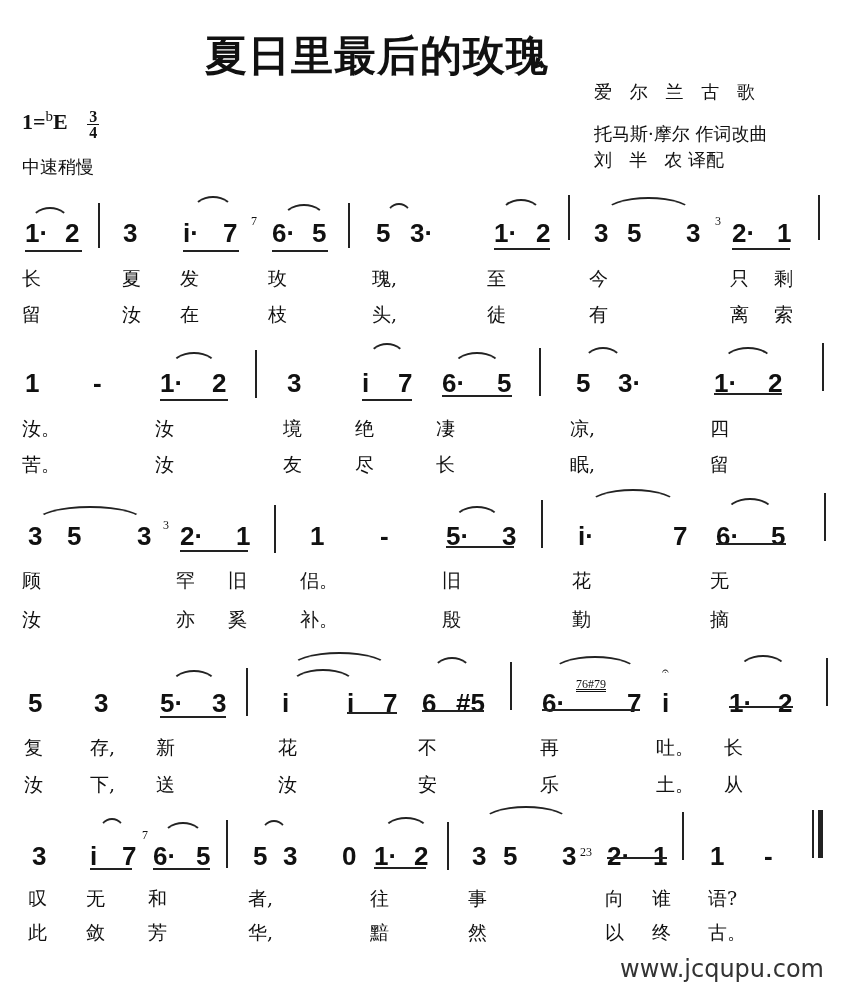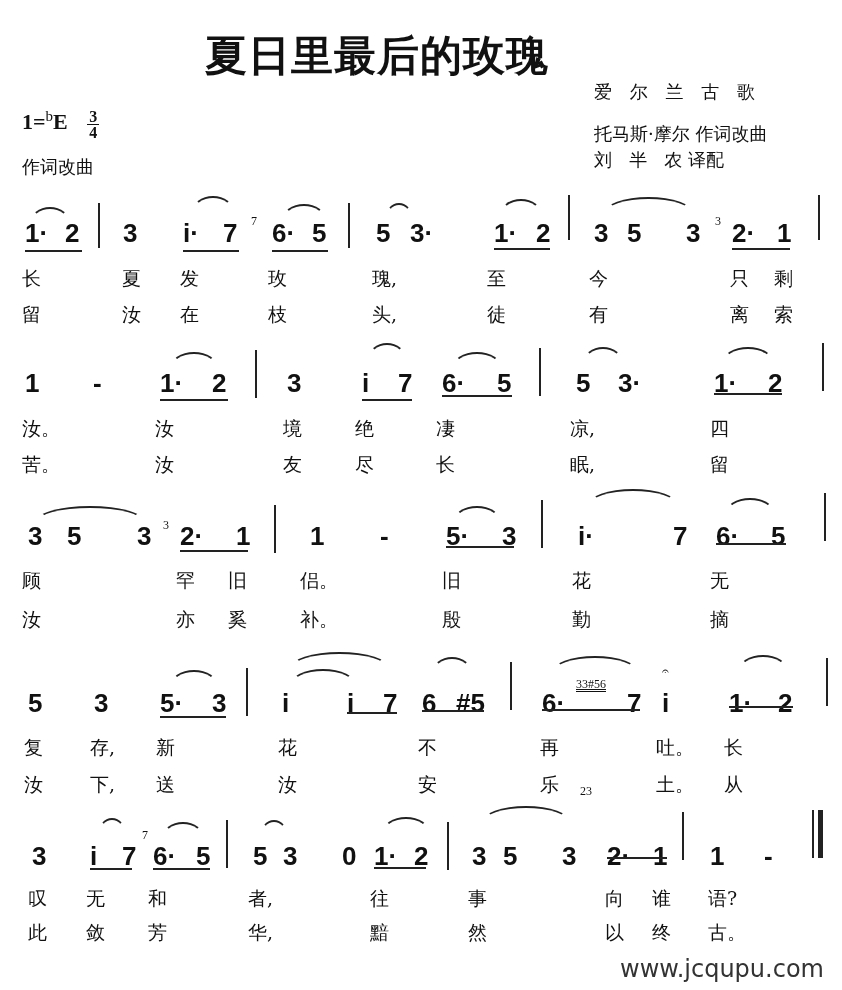--- a/index.html
+++ b/index.html
@@ -24,21 +24,21 @@
 </head>
 <body>
 
 <div class="abs title">夏日里最后的玫瑰</div>
 
 <div class="abs key">
   <span>1</span><span>=</span><sup>b</sup><span>E</span>
   <span class="frac"><span>3</span><span class="bar"></span><span>4</span></span>
 </div>
 
-<div class="abs tempo">作词改曲</div>
+<div class="abs tempo">中速稍慢</div>
 <div class="abs credit" style="top:80px; letter-spacing:6px;">爱 尔 兰 古 歌</div>
 <div class="abs credit" style="top:122px;">托马斯·摩尔 作词改曲</div>
 <div class="abs credit" style="top:148px; white-space:pre;">刘   半   农 译配</div>
 
 <div>
   <div class="abs slur" style="left:30px; top:207px; width:36px;"></div>
   <div class="abs note" style="left:25px; top:220px;">1·</div>
   <div class="abs note" style="left:65px; top:220px;">2</div>
   <div class="abs uline" style="left:25px; top:250px; width:57px;"></div>
   <div class="abs barline" style="left:98px; top:203px; height:45px;"></div>
@@ -193,21 +193,21 @@
   <div class="abs note" style="left:347px; top:690px;">i</div>
   <div class="abs note" style="left:383px; top:690px;">7</div>
   <div class="abs uline" style="left:347px; top:712px; width:50px;"></div>
   <div class="abs slur" style="left:432px; top:657px; width:36px;"></div>
   <div class="abs note" style="left:422px; top:690px;">6</div>
   <div class="abs note" style="left:456px; top:690px;">#5</div>
   <div class="abs uline" style="left:422px; top:710px; width:62px;"></div>
   <div class="abs barline" style="left:510px; top:662px; height:48px;"></div>
   <div class="abs slur" style="left:552px; top:656px; width:82px;"></div>
   <div class="abs note" style="left:542px; top:690px;">6·</div>
-  <div class="abs grace" style="left:576px; top:677px; text-decoration:underline double;">33#56</div>
+  <div class="abs grace" style="left:576px; top:677px; text-decoration:underline double;">76#79</div>
   <div class="abs note" style="left:627px; top:690px;">7</div>
   <div class="abs uline" style="left:542px; top:709px; width:98px;"></div>
   <div class="abs" style="left:662px; top:664px; font-size:12px;">𝄐</div>
   <div class="abs note" style="left:662px; top:690px;">i</div>
   <div class="abs slur" style="left:738px; top:655px; width:46px;"></div>
   <div class="abs note" style="left:729px; top:690px;">1·</div>
   <div class="abs note" style="left:778px; top:690px;">2</div>
   <div class="abs uline" style="left:729px; top:706px; width:64px;"></div>
   <div class="abs barline" style="left:826px; top:658px; height:48px;"></div>
 
@@ -248,21 +248,21 @@
   <div class="abs note" style="left:342px; top:843px;">0</div>
   <div class="abs slur" style="left:382px; top:817px; width:44px;"></div>
   <div class="abs note" style="left:374px; top:843px;">1·</div>
   <div class="abs note" style="left:414px; top:843px;">2</div>
   <div class="abs uline" style="left:374px; top:867px; width:52px;"></div>
   <div class="abs barline" style="left:447px; top:822px; height:48px;"></div>
   <div class="abs slur" style="left:482px; top:806px; width:84px;"></div>
   <div class="abs note" style="left:472px; top:843px;">3</div>
   <div class="abs note" style="left:503px; top:843px;">5</div>
   <div class="abs note" style="left:562px; top:843px;">3</div>
-  <div class="abs grace" style="left:580px; top:784px;">23</div>
+  <div class="abs grace" style="left:580px; top:845px;">23</div>
   <div class="abs note" style="left:607px; top:843px;">2·</div>
   <div class="abs note" style="left:653px; top:843px;">1</div>
   <div class="abs uline" style="left:607px; top:857px; width:60px;"></div>
   <div class="abs barline" style="left:682px; top:812px; height:48px;"></div>
   <div class="abs note" style="left:710px; top:843px;">1</div>
   <div class="abs note" style="left:764px; top:843px;">-</div>
   <div class="abs barline" style="left:812px; top:810px; height:48px; width:2px;"></div>
   <div class="abs barline" style="left:818px; top:810px; height:48px; width:5px;"></div>
 
   <div class="abs lyric" style="left:28px; top:886px;">叹</div>

